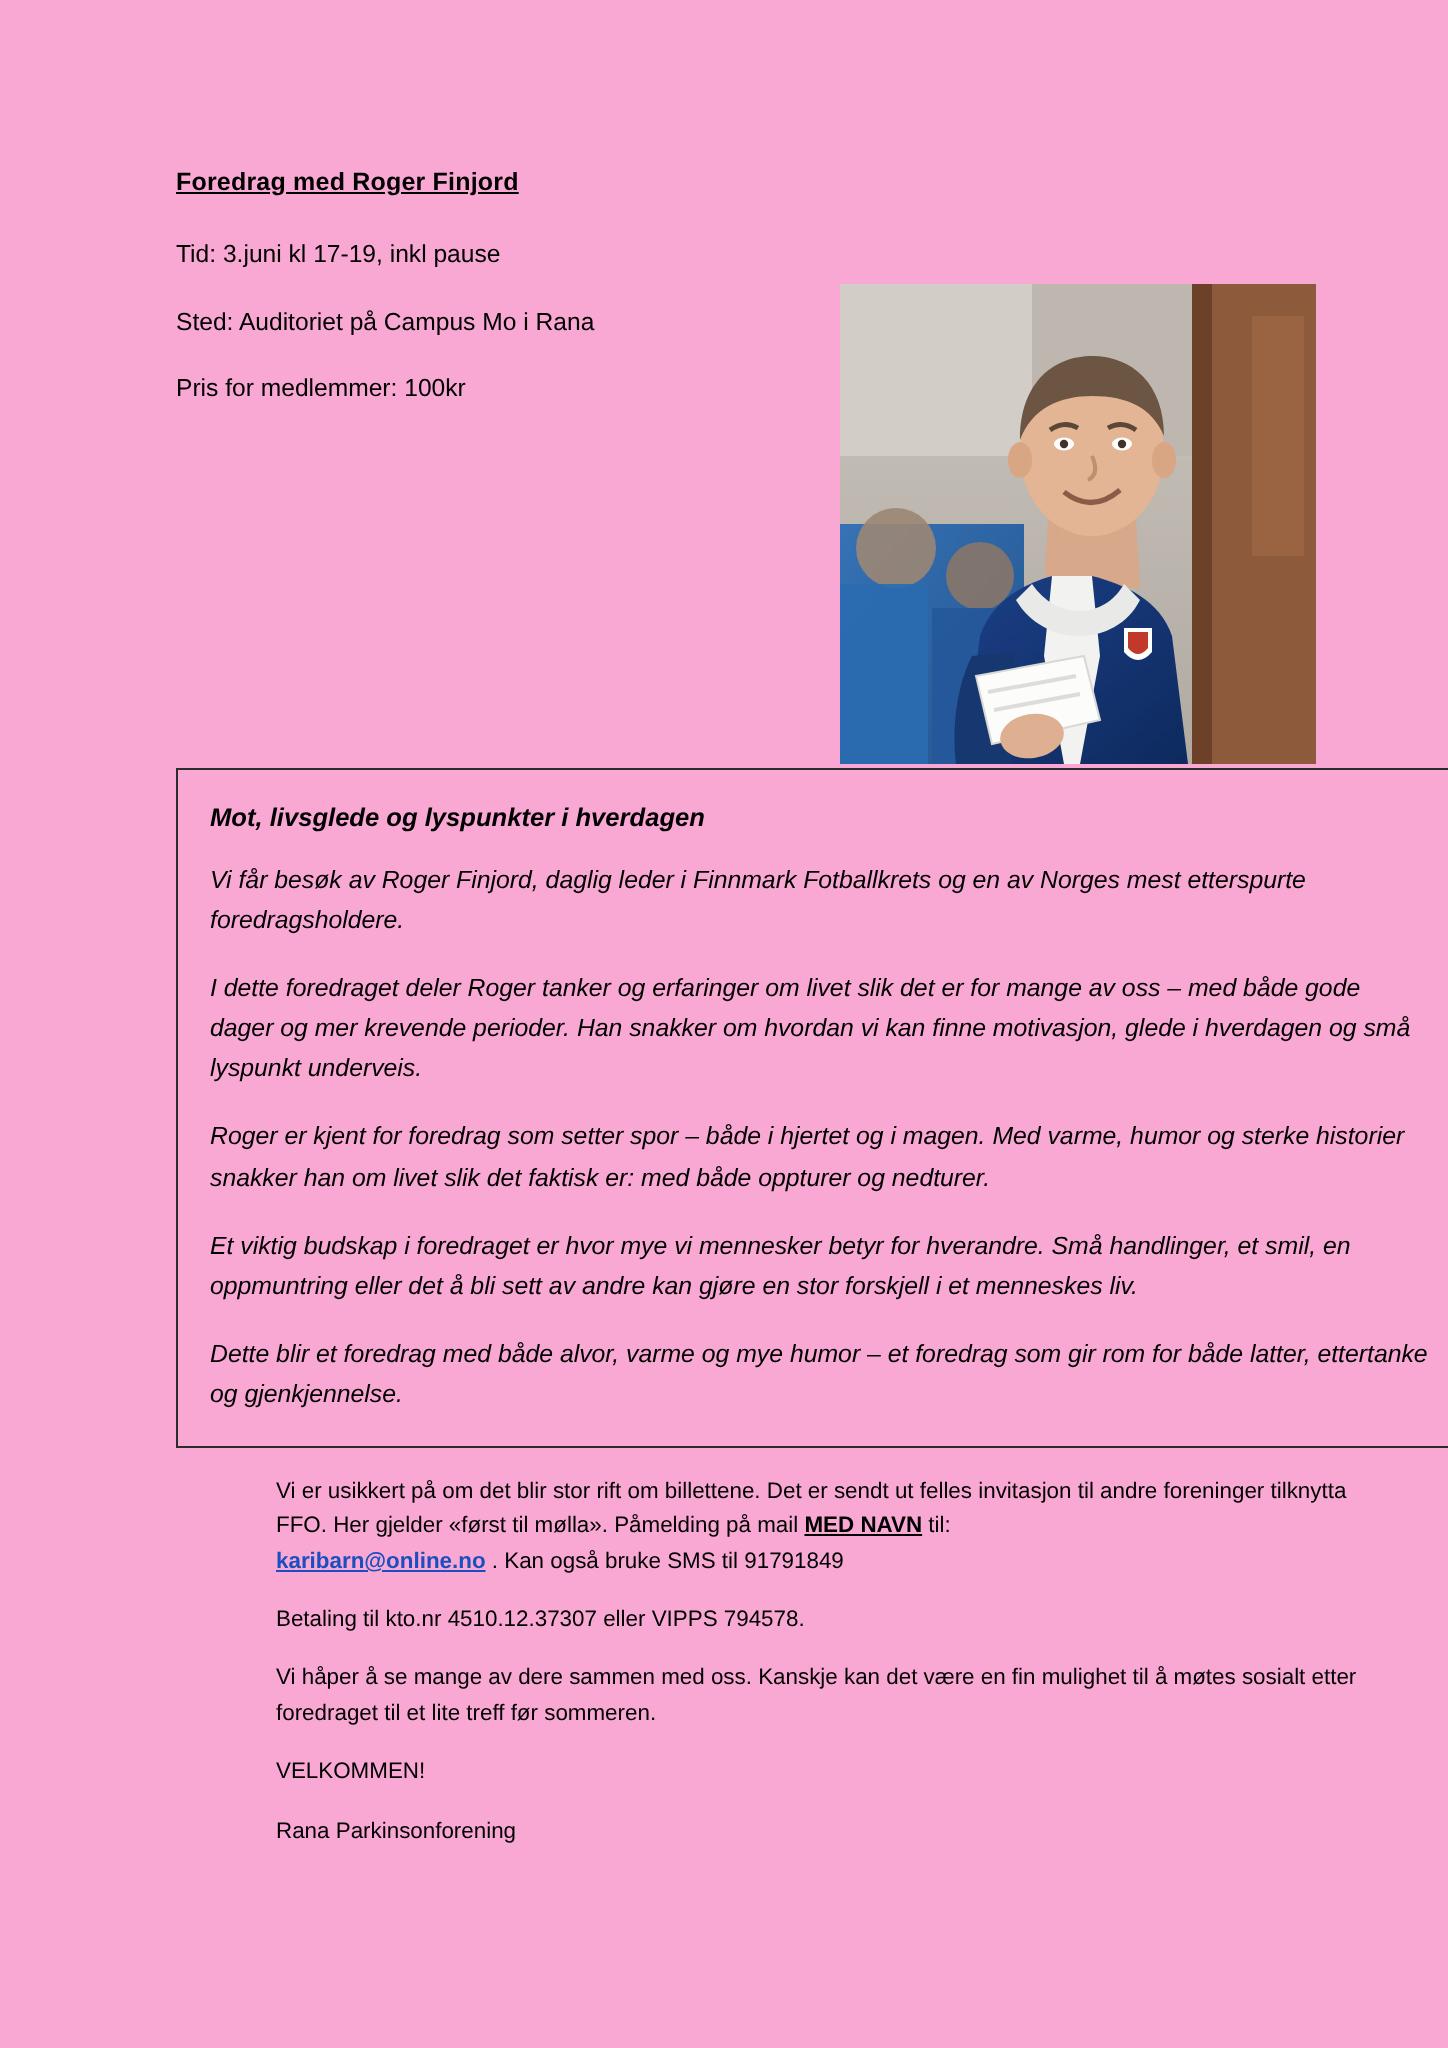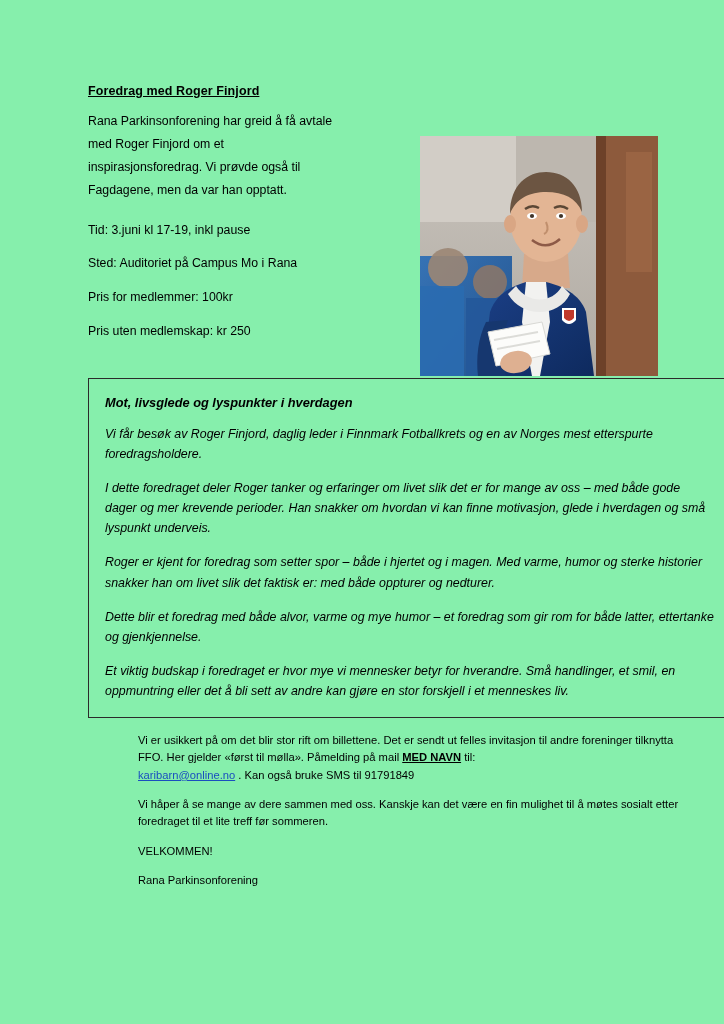--- a/index.html
+++ b/index.html
@@ -13,21 +13,21 @@
     position: relative;
     font-family: "Liberation Sans", sans-serif;
     color: #000000;
     overflow: hidden;
   }
   .page {
     position: absolute;
     left: 0; top: 0;
     width: 724px;
     height: 1024px;
-    background: #86efac;
+    background: #f9a8d4;
   }
   .content {
     position: absolute;
     left: 88px;
     top: 84px;
     width: 570px;
   }
 
   
   .doc-title {
@@ -106,20 +106,21 @@
   .footer p {
     margin: 0 0 12px 0;
   }
   .footer .u-bold {
     font-weight: bold;
     text-decoration: underline;
   }
   .link {
     color: #1a4fbf;
     text-decoration: underline;
+    font-weight: bold;
   }
   .sign {
     margin-top: 14px;
   }
 </style>
 </head>
 <body>
 
 <div class="page">
   <div class="content">
@@ -191,45 +192,39 @@
           <path d="M66 186 C58 202 56 222 58 240 L86 240 C82 220 82 200 88 184 Z" fill="#16376f"></path>
 
           <path d="M68 196 L122 186 L130 218 L76 230 Z" fill="#fcfcfa" stroke="#d8d8d4" stroke-width="1"></path>
           <path d="M74 204 L118 196" stroke="#dcdcd8" stroke-width="2"></path>
           <path d="M77 213 L120 205" stroke="#dcdcd8" stroke-width="2"></path>
 
           <ellipse cx="96" cy="226" rx="16" ry="11" fill="#deb091" transform="rotate(-9 96 226)"></ellipse>
         </svg>
       </div>
 
-      <div class="intro-text">
-        <p>Rana Parkinsonforening har greid å få avtale</p>
-        <p>med Roger Finjord om et</p>
-        <p>inspirasjonsforedrag. Vi prøvde også til</p>
-        <p>Fagdagene, men da var han opptatt.</p>
-      </div>
 
       <div class="facts">
         <p>Tid: 3.juni kl 17-19, inkl pause</p>
         <p>Sted: Auditoriet på Campus Mo i Rana</p>
         <p>Pris for medlemmer: 100kr</p>
-        <p>Pris uten medlemskap: kr 250</p>
       </div>
     </div>
 
     <div class="box">
       <div class="box-title">Mot, livsglede og lyspunkter i hverdagen</div>
       <p>Vi får besøk av Roger Finjord, daglig leder i Finnmark Fotballkrets og en av Norges mest etterspurte foredragsholdere.</p>
       <p>I dette foredraget deler Roger tanker og erfaringer om livet slik det er for mange av oss – med både gode dager og mer krevende perioder. Han snakker om hvordan vi kan finne motivasjon, glede i hverdagen og små lyspunkt underveis.</p>
       <p>Roger er kjent for foredrag som setter spor – både i hjertet og i magen. Med varme, humor og sterke historier snakker han om livet slik det faktisk er: med både oppturer og nedturer.</p>
+      <p>Et viktig budskap i foredraget er hvor mye vi mennesker betyr for hverandre. Små handlinger, et smil, en oppmuntring eller det å bli sett av andre kan gjøre en stor forskjell i et menneskes liv.</p>
       <p>Dette blir et foredrag med både alvor, varme og mye humor – et foredrag som gir rom for både latter, ettertanke og gjenkjennelse.</p>
-      <p>Et viktig budskap i foredraget er hvor mye vi mennesker betyr for hverandre. Små handlinger, et smil, en oppmuntring eller det å bli sett av andre kan gjøre en stor forskjell i et menneskes liv.</p>
     </div>
 
     <div class="footer">
       <p><span>Vi er usikkert på om det blir stor rift om billettene. Det er sendt ut felles invitasjon til andre foreninger tilknytta FFO. Her gjelder «først til mølla». Påmelding på mail </span><span class="u-bold">MED NAVN</span><span> til:</span><br><a class="link" href="#">karibarn@online.no</a><span> . Kan også bruke SMS til 91791849</span></p>
+      <p>Betaling til kto.nr 4510.12.37307 eller VIPPS 794578.</p>
       <p>Vi håper å se mange av dere sammen med oss. Kanskje kan det være en fin mulighet til å møtes sosialt etter foredraget til et lite treff før sommeren.</p>
       <p>VELKOMMEN!</p>
       <p class="sign">Rana Parkinsonforening</p>
     </div>
 
   </div>
 </div>
 
 </body></html>

